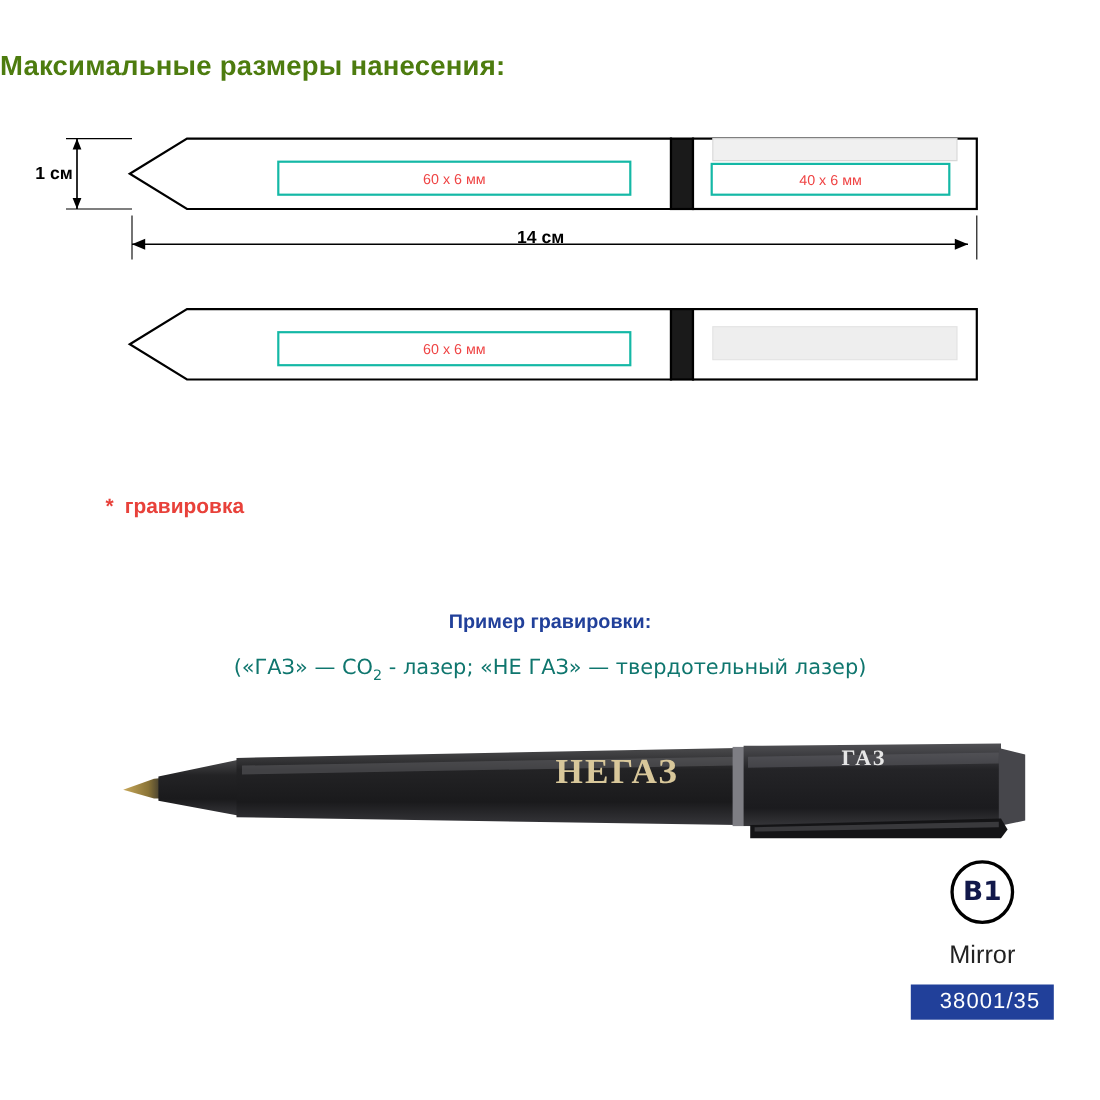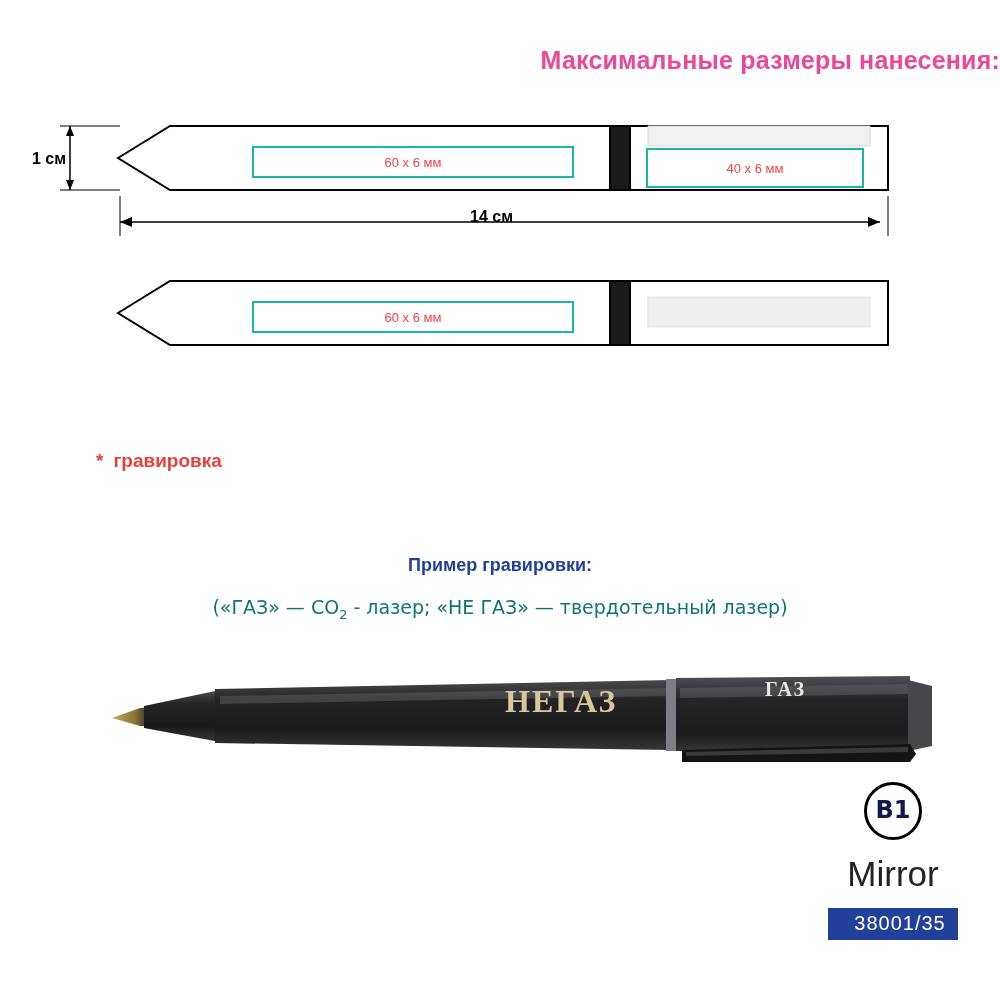--- a/index.html
+++ b/index.html
@@ -12,22 +12,22 @@
     height: 1000px;
     position: relative;
     font-family: "Liberation Sans", sans-serif;
     overflow: hidden;
   }
 
   
   .title-main {
     position: absolute;
     left: 0; right: 0;
-    text-align: right;
-    color: #ec4899;
+    text-align: left;
+    color: #4d7c0f;
     font-weight: bold;
     font-size: 25px;
     letter-spacing: 0.2px;
   }
   #title-max { top: 46px; }
 
   #title-example {
     position: absolute;
     left: 0; right: 0;
     top: 555px;
@@ -111,21 +111,21 @@
     border-radius: 50%;
     margin: 0 auto;
     color: #11184a;
     font-size: 24px;
     font-weight: bold;
     line-height: 50px;
     font-family: "DejaVu Sans", sans-serif;
   }
   #mirror-label {
     margin-top: 14px;
-    font-size: 35px;
+    font-size: 23px;
     color: #222;
     font-family: "Liberation Sans", sans-serif;
   }
   #code-label {
     margin-top: 14px;
     background: #21409a;
     color: #fff;
     font-size: 20px;
     padding: 4px 0 5px 14px;
     letter-spacing: 1px;
@@ -159,21 +159,21 @@
     <polygon points="880,222 868,217 868,227" fill="#000"></polygon>
     <line x1="120" y1="196" x2="120" y2="236" stroke="#000" stroke-width="1"></line>
     <line x1="888" y1="196" x2="888" y2="236" stroke="#000" stroke-width="1"></line>
   </svg>
 
   <div class="dim-label" id="dim-height" style="left:32px; top:150px;">1 см</div>
   <div class="dim-label" id="dim-length" style="left:470px; top:208px;">14 см</div>
 
   <div class="imprint-box" style="left:252px; top:146px; width:322px; height:32px;">60 x 6 мм</div>
 
-  <div class="imprint-box" style="left:646px; top:148px; width:218px; height:40px;">40 x 6 мм</div>
+  <div class="imprint-box" style="left:646px; top:148px; width:218px; height:30px;">40 x 6 мм</div>
 </div>
 
 <div class="pen-diagram" id="diagram-2" style="left:0; top:255px; width:1000px; height:120px;">
 
   <svg class="svg-layer" width="1000" height="120">
     <path d="M118 58 L170 26 L610 26 L610 90 L170 90 Z" fill="#ffffff" stroke="#000000" stroke-width="2"></path>
     <rect x="610" y="26" width="20" height="64" fill="#1a1a1a" stroke="#000000" stroke-width="2"></rect>
     <rect x="630" y="26" width="258" height="64" fill="#ffffff" stroke="#000000" stroke-width="2"></rect>
     <rect x="648" y="42" width="222" height="30" fill="#eeeeee" stroke="#e2e2e2" stroke-width="1"></rect>
   </svg>

